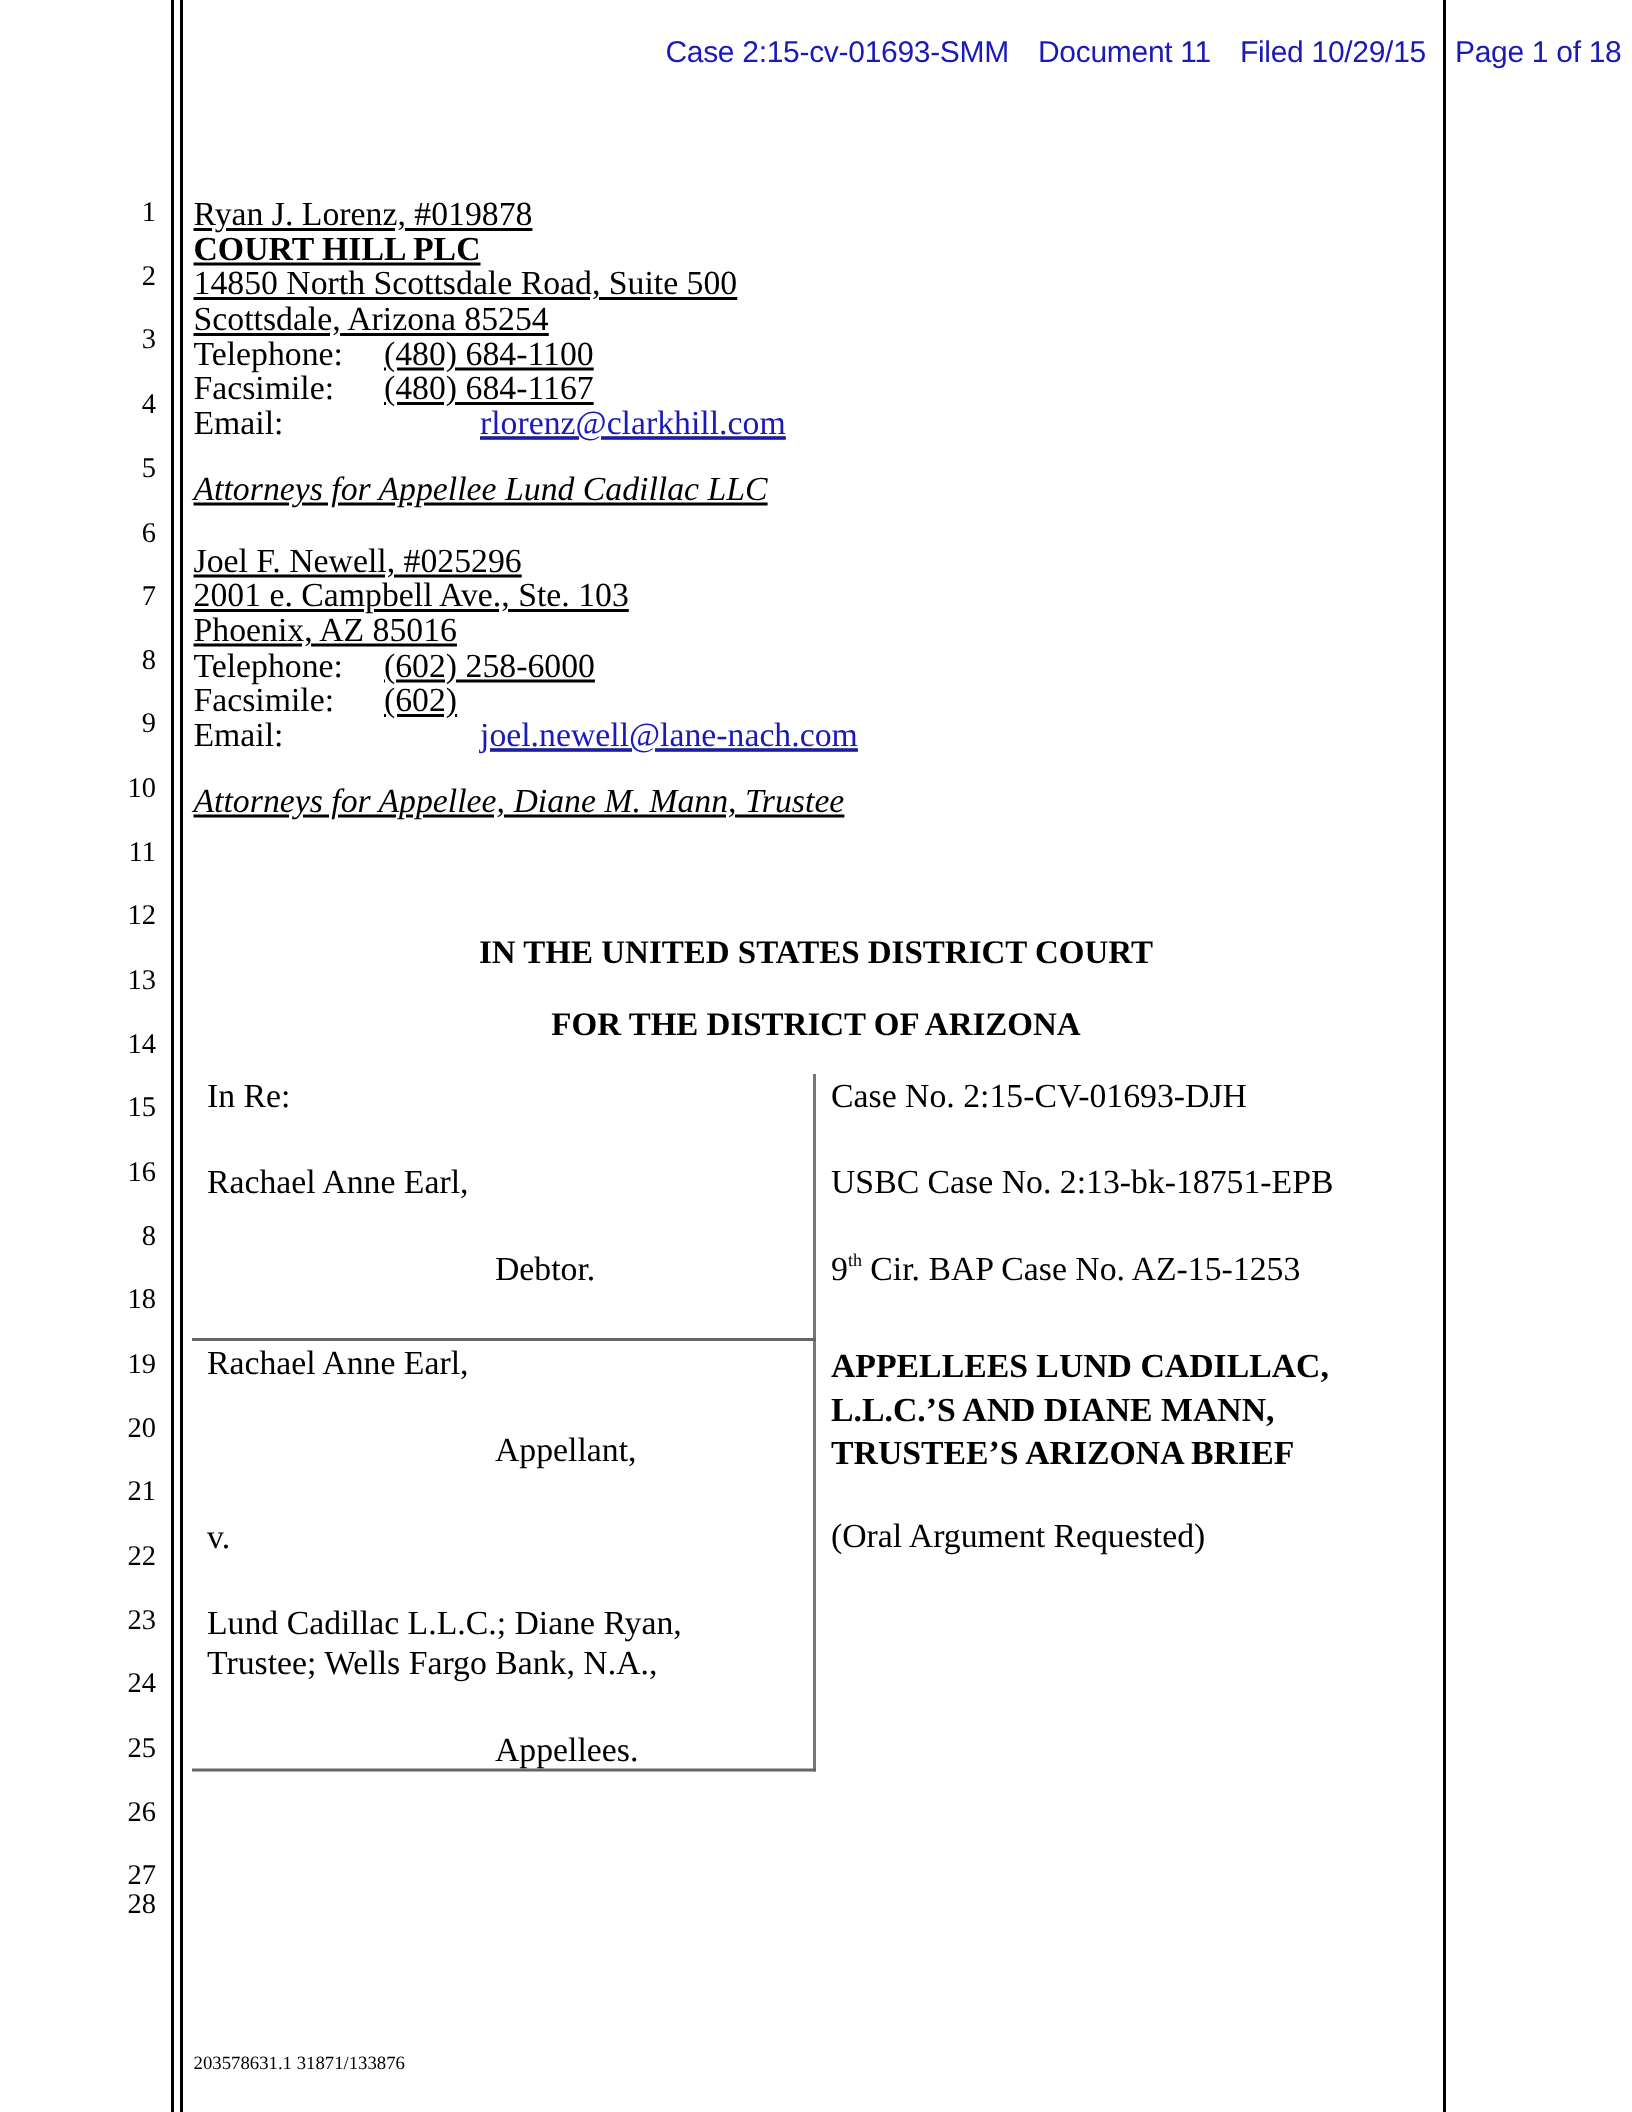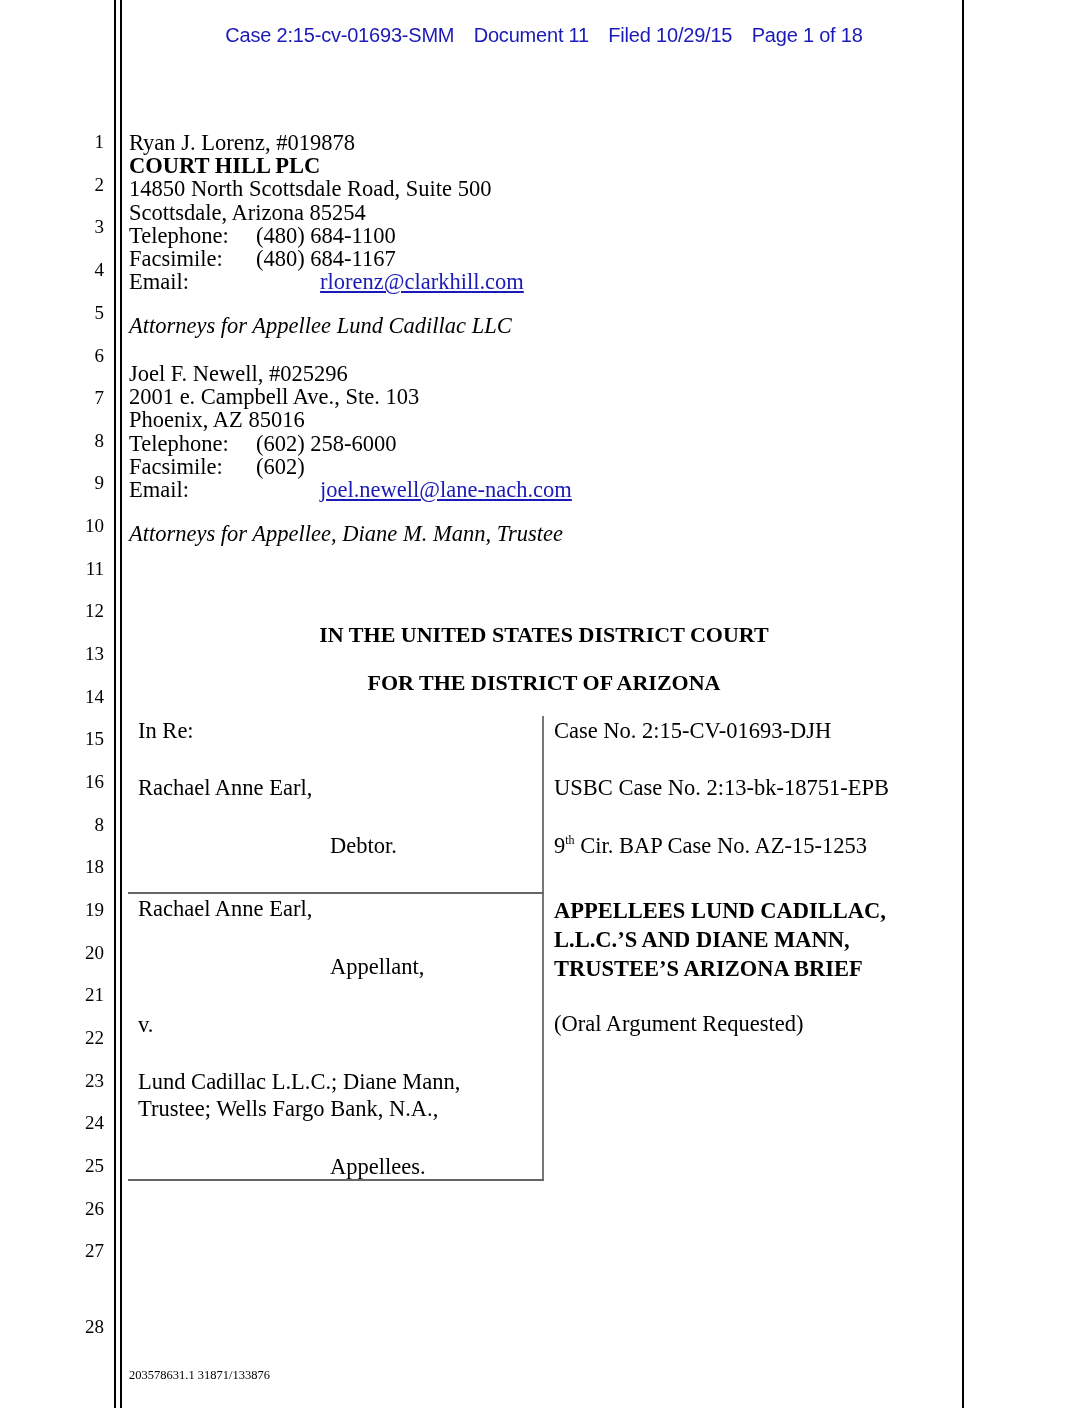--- a/index.html
+++ b/index.html
@@ -1,20 +1,20 @@
 <!DOCTYPE html>
 <html><head>
 <meta charset="utf-8">
 <style>
   html, body { margin: 0; padding: 0; background: #ffffff; }
   body { width: 1088px; height: 1408px; position: relative; overflow: hidden;
          font-family: "Liberation Serif", "DejaVu Serif", serif; color: #000; }
   .rule { position: absolute; background: #000; }
-  .abs { position: absolute; white-space: nowrap; }
-  .header-stamp { position: absolute; top: 24px; left: 0; width: 1088px; text-align: center;
+  .abs { position: absolute; white-space: nowrap; text-decoration: underline; }
+  .header-stamp { position: absolute; top: 24px; left: 0; width: 1088px; text-align: right;
                   font-family: "Liberation Sans", "DejaVu Sans", sans-serif; font-size: 20px;
                   color: #1a1ab8; letter-spacing: -0.2px; }
   .header-stamp span { margin: 0 7px; }
   .ln { position: absolute; left: 78px; width: 26px; text-align: right; font-size: 19px; }
   .blk { font-size: 22.5px; line-height: 23.2px; }
   .b { font-weight: bold; }
   .i { font-style: italic; }
   .link { color: #1a1ab8; text-decoration: underline; }
   .court { position: absolute; left: 0; width: 1088px; text-align: center; font-weight: bold;
            font-size: 22px; }
@@ -59,21 +59,21 @@
   <div class="ln" style="top:856px;">18</div>
   <div class="ln" style="top:899px;">19</div>
   <div class="ln" style="top:942px;">20</div>
   <div class="ln" style="top:984px;">21</div>
   <div class="ln" style="top:1027px;">22</div>
   <div class="ln" style="top:1070px;">23</div>
   <div class="ln" style="top:1112px;">24</div>
   <div class="ln" style="top:1155px;">25</div>
   <div class="ln" style="top:1198px;">26</div>
   <div class="ln" style="top:1240px;">27</div>
-  <div class="ln" style="top:1316px;text-align:right;">28</div>
+  <div class="ln" style="top:1259px;text-align:right;">28</div>
 </div>
 
 <div class="abs blk" style="left:129px;top:131px;">
   <div>Ryan J. Lorenz, #019878</div>
   <div class="b">COURT HILL PLC</div>
   <div>14850 North Scottsdale Road, Suite 500</div>
   <div>Scottsdale, Arizona 85254</div>
   <div>
     <span style="display:inline-block;width:127px;">Telephone:</span><span>(480) 684-1100</span>
   </div>
@@ -108,21 +108,21 @@
 <div class="vline" style="left:542px;top:716px;height:465px;"></div>
 <div class="hline" style="left:128px;top:892px;width:416px;"></div>
 <div class="hline" style="left:128px;top:1179px;width:416px;"></div>
 
 <div class="cap" style="left:138px;top:718px;">In Re:</div>
 <div class="cap" style="left:138px;top:775px;">Rachael Anne Earl,</div>
 <div class="cap" style="left:330px;top:833px;">Debtor.</div>
 <div class="cap" style="left:138px;top:896px;">Rachael Anne Earl,</div>
 <div class="cap" style="left:330px;top:954px;">Appellant,</div>
 <div class="cap" style="left:138px;top:1012px;">v.</div>
-<div class="cap" style="left:138px;top:1069px;">Lund Cadillac L.L.C.; Diane Mann,</div>
+<div class="cap" style="left:138px;top:1069px;">Lund Cadillac L.L.C.; Diane Ryan,</div>
 <div class="cap" style="left:138px;top:1096px;">Trustee; Wells Fargo Bank, N.A.,</div>
 <div class="cap" style="left:330px;top:1154px;">Appellees.</div>
 
 <div class="cap" style="left:554px;top:718px;">Case No. 2:15-CV-01693-DJH</div>
 <div class="cap" style="left:554px;top:775px;">USBC Case No. 2:13-bk-18751-EPB</div>
 <div class="cap" style="left:554px;top:833px;">
   <span>9</span><sup>th</sup><span> Cir. BAP Case No. AZ-15-1253</span>
 </div>
 <div class="cap b" style="left:554px;top:896px;line-height:29px;">
   <div>APPELLEES LUND CADILLAC,</div>

